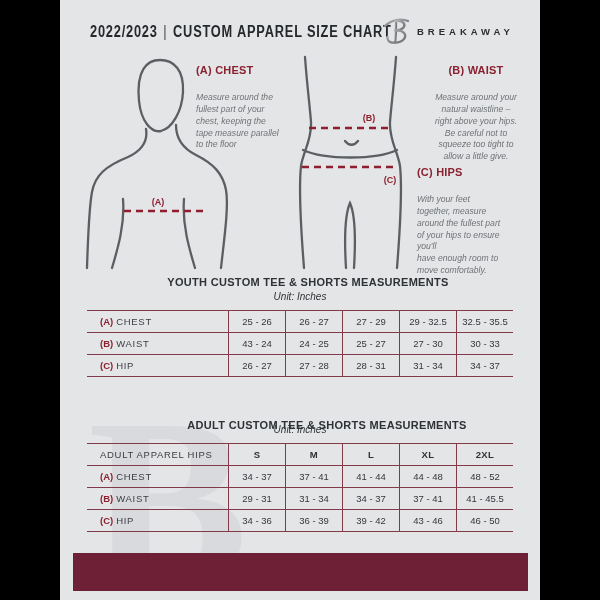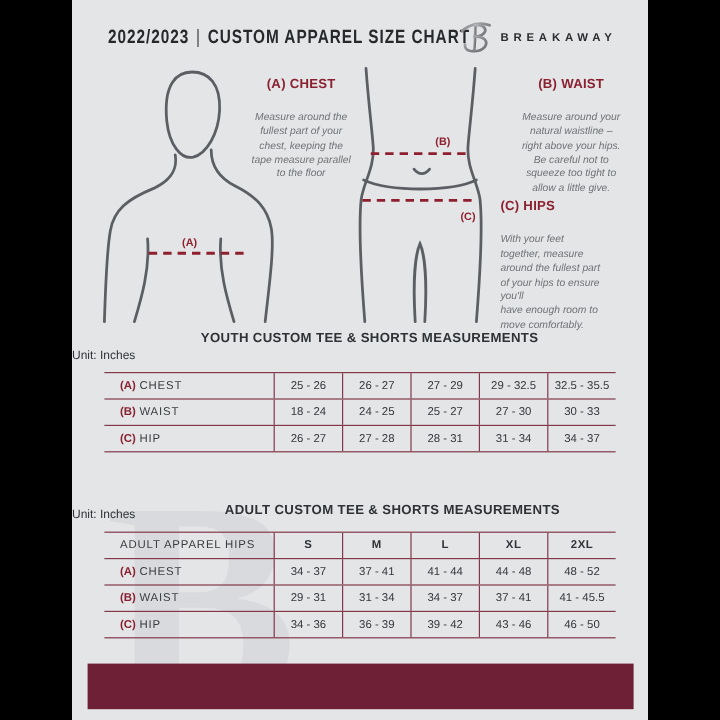--- a/index.html
+++ b/index.html
@@ -21,21 +21,21 @@
 
   
   .fig-svg { position:absolute; left:0; top:55px; width:480px; height:215px; }
   .g-block { position:absolute; }
   .g-head { font-size:11px; font-weight:bold; color:#8a2130; letter-spacing:0.2px; white-space:nowrap; }
   .g-desc { margin-top:16px; font-size:8.6px; line-height:1.38; font-style:italic; color:#6f7377; white-space:pre-line; }
 
   
   .sec-title { position:absolute; left:0; width:496px; text-align:center; font-weight:bold;
                font-size:11px; letter-spacing:0.3px; color:#2e3236; }
-  .unit { position:absolute; left:0; width:480px; 
+  .unit { position:absolute; left:0; width:480px; text-align:center; font-style:italic;
           font-size:10px; color:#303438; }
 
   
   .tbl { position:absolute; left:27px; width:426px; border-top:1px solid #82394a; }
   .trow { display:grid; grid-template-columns:141px repeat(5, 1fr); height:21px;
           border-bottom:1px solid #82394a; }
   .cell { display:flex; align-items:center; justify-content:center; font-size:9.5px;
           color:#34373b; border-left:1px solid #82394a; }
   .cell.first { border-left:none; justify-content:flex-start; padding-left:13px; }
   .trow.head .cell { font-weight:bold; letter-spacing:0.4px; color:#2f3337; }
@@ -97,21 +97,21 @@
         <path d="M 309,128 L 393,128"></path>
         <path d="M 302,167 L 398,167"></path>
       </g>
       <g font-size="9" font-weight="bold" fill="#8e1f2e" text-anchor="middle">
         <text x="158" y="205">(A)</text>
         <text x="369" y="121">(B)</text>
         <text x="390" y="183">(C)</text>
       </g>
     </svg>
 
-    <div class="g-block" style="left:136px; top:64px; width:110px;text-align:center;">
+    <div class="g-block" style="left:136px; top:64px; width:110px;">
       <div class="g-head"><span>(A)</span> <span>CHEST</span></div>
       <div class="g-desc">Measure around the
 fullest part of your
 chest, keeping the
 tape measure parallel
 to the floor</div>
     </div>
     <div class="g-block" style="left:357px; top:64px; width:118px;text-align:center;">
       <div class="g-head"><span>(B)</span> <span>WAIST</span></div>
       <div class="g-desc">Measure around your
@@ -144,21 +144,21 @@
         <div class="cell">26 - 27</div>
         <div class="cell">27 - 29</div>
         <div class="cell">29 - 32.5</div>
         <div class="cell">32.5 - 35.5</div>
       </div>
       <div class="trow">
         <div class="cell first">
             <span class="lt">(B)</span>
             <span class="nm">WAIST</span>
           </div>
-        <div class="cell">18 - 24</div>
+        <div class="cell">43 - 24</div>
         <div class="cell">24 - 25</div>
         <div class="cell">25 - 27</div>
         <div class="cell">27 - 30</div>
         <div class="cell">30 - 33</div>
       </div>
       <div class="trow">
         <div class="cell first">
             <span class="lt">(C)</span>
             <span class="nm">HIP</span>
           </div>

